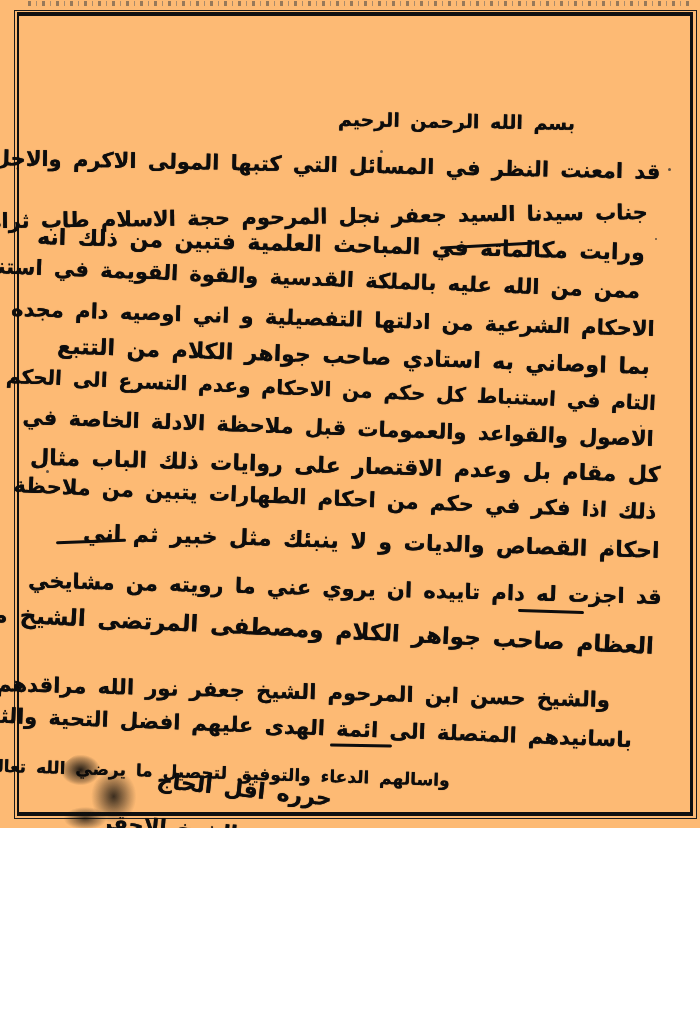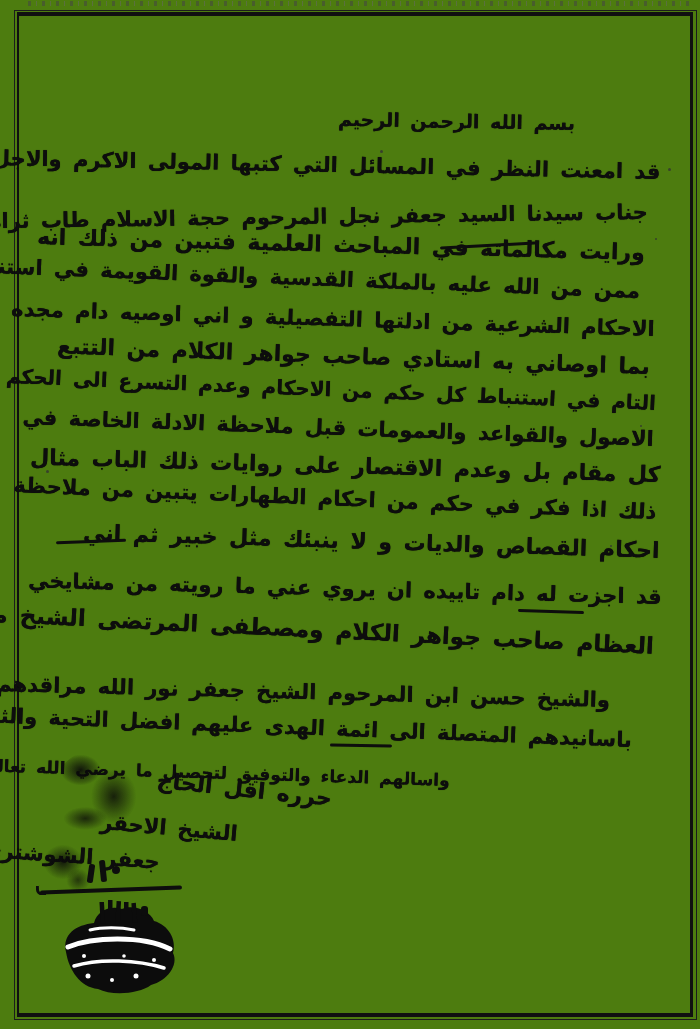--- a/index.html
+++ b/index.html
@@ -1,17 +1,17 @@
 <!DOCTYPE html>
 <html lang="ar"><head>
 <meta charset="utf-8">
 <style>
   html,body{margin:0;padding:0;background:#ffffff;}
   .page{
-    position:relative;width:700px;height:1029px;background:#4d7c0f;
+    position:relative;width:700px;height:828px;background:#fdba74;
     overflow:hidden;font-family:"DejaVu Sans",sans-serif;color:#0d0d0d;
   }
   
   .frame-outer{position:absolute;top:10px;left:14px;right:3px;bottom:9px;border:1px solid #1c1c1c;}
   .frame-inner{position:absolute;top:12px;left:17px;right:7px;bottom:12px;
     border-top:4px solid #101010;border-bottom:4px solid #101010;
     border-left:2px solid #101010;border-right:3px solid #101010;}
   
   .scan-noise{position:absolute;top:1px;left:28px;right:10px;height:5px;opacity:.55;
     background:repeating-linear-gradient(90deg,#444 0 3px,transparent 3px 8px,#666 8px 9px,transparent 9px 14px);}

